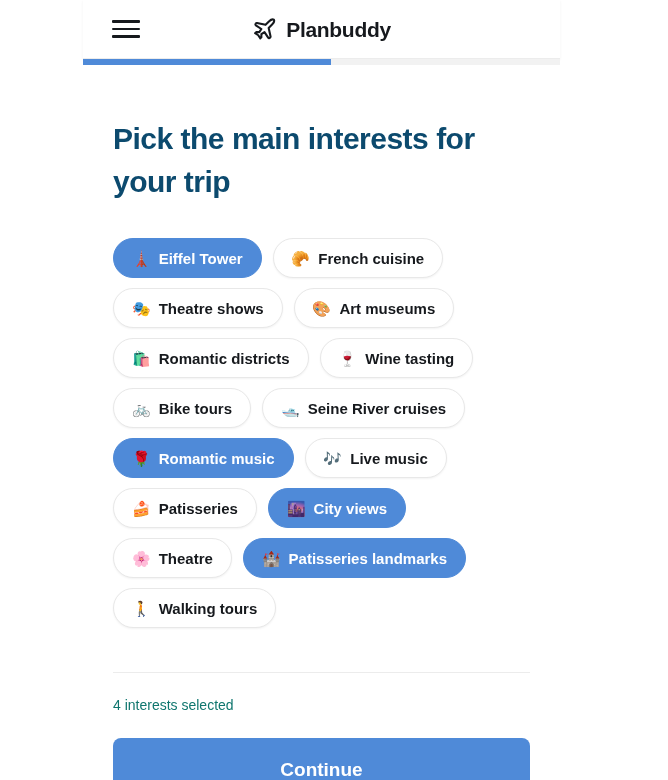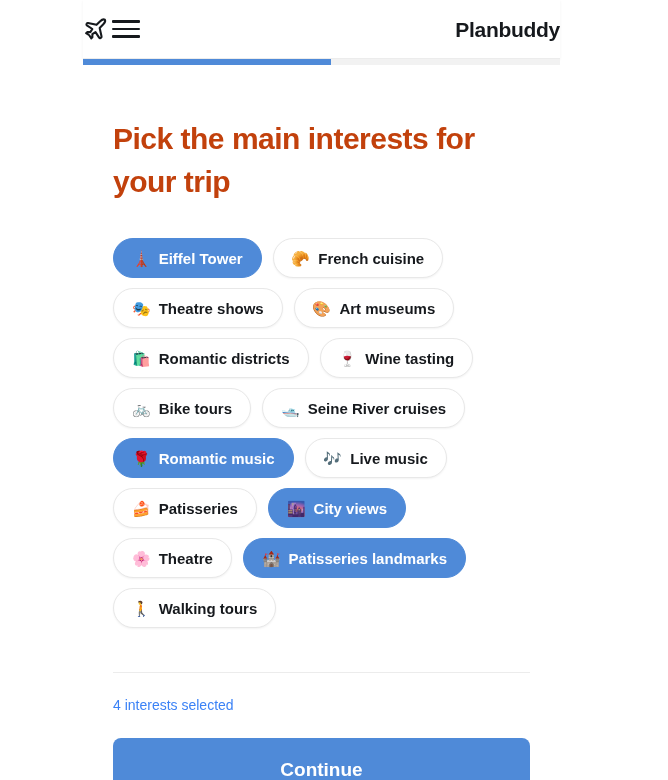--- a/index.html
+++ b/index.html
@@ -56,21 +56,21 @@
     border-radius: 1px;
   }
   #brand {
     position: absolute;
     left: 0;
     right: 0;
     top: 50%;
     transform: translateY(-50%);
     display: flex;
     align-items: center;
-    justify-content: space-between;
+    justify-content: center;
     gap: 9px;
     pointer-events: none;
   }
   #brand .plane-icon {
     display: block;
     width: 25px;
     height: 25px;
     color: #16191d;
   }
   #brand .brand-name {
@@ -97,21 +97,21 @@
   
   #content {
     padding: 0 30px;
   }
   #page-title {
     margin: 0;
     padding-top: 53px;
     font-size: 30px;
     line-height: 1.42;
     font-weight: 700;
-    color: #c2410c;
+    color: #0c4a6e;
     letter-spacing: -0.5px;
     max-width: 420px;
   }
 
   
   #interest-chips {
     display: flex;
     flex-wrap: wrap;
     gap: 10px 11px;
     margin-top: 35px;
@@ -146,21 +146,21 @@
   }
 
   
   #footer {
     margin-top: 44px;
     border-top: 1px solid #ececec;
     padding-top: 24px;
   }
   #selection-count {
     font-size: 14px;
-    color: #3b82f6;
+    color: #0f766e;
     font-weight: 400;
   }
   #continue-button {
     display: block;
     width: 100%;
     margin-top: 25px;
     height: 63px;
     border: none;
     border-radius: 8px;
     background: #4f8ad8;

